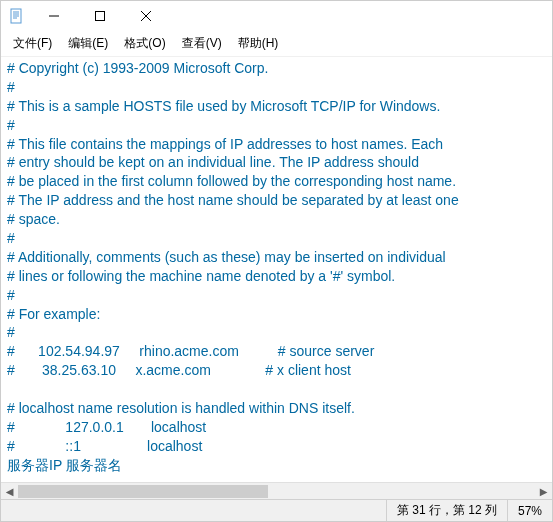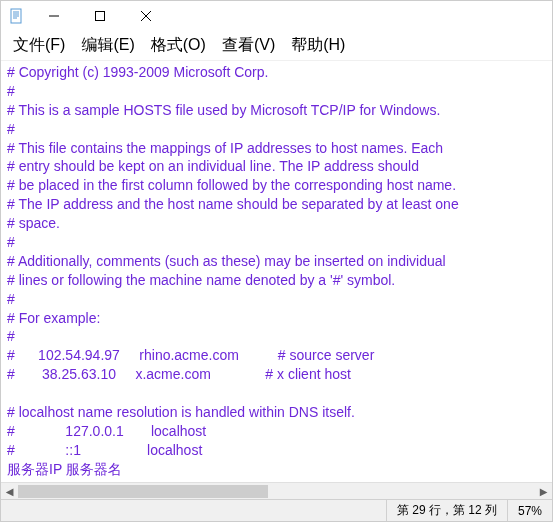--- a/index.html
+++ b/index.html
@@ -37,36 +37,36 @@
     width: 46px; height: 30px;
     display: flex; align-items: center; justify-content: center;
     color: #000;
   }
   .menubar {
     display: flex;
     gap: 4px;
     padding: 2px 6px;
     background: #fff;
     border-bottom: 1px solid #f0f0f0;
-    font-size: 16px;
+    font-size: 12px;
     text-align: right;
   }
   .menuitem {
     padding: 2px 6px;
     cursor: default;
   }
   .editor {
     flex: 1;
     padding: 2px 6px;
     font-family: "Segoe UI", "Microsoft YaHei", Tahoma, sans-serif;
     font-size: 14px;
     line-height: 1.35;
     white-space: pre;
     overflow: auto;
-    color: #6d28d9;
+    color: #0369a1;
   }
   .scrollbar-h {
     height: 17px;
     background: #f0f0f0;
     border-top: 1px solid #e0e0e0;
     display: flex;
     align-items: center;
   }
   .scrollbar-h .arrow {
     width: 17px; height: 17px;
@@ -159,15 +159,15 @@
 <div class="scrollbar-h">
   <div class="arrow">◀</div>
   <div class="track">
     <div class="thumb"></div>
   </div>
   <div class="arrow">▶</div>
 </div>
 
 <div class="statusbar">
   <div class="spacer"></div>
-  <div class="cell">第 29 行，第 12 列</div>
+  <div class="cell">第 31 行，第 12 列</div>
   <div class="cell">57%</div>
 </div>
 
 </body></html>

